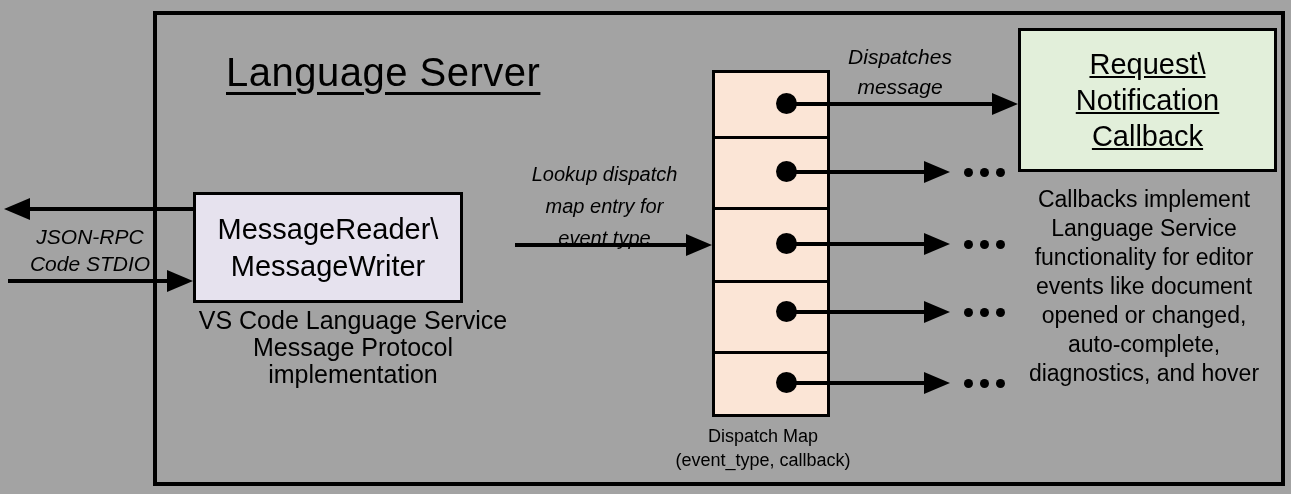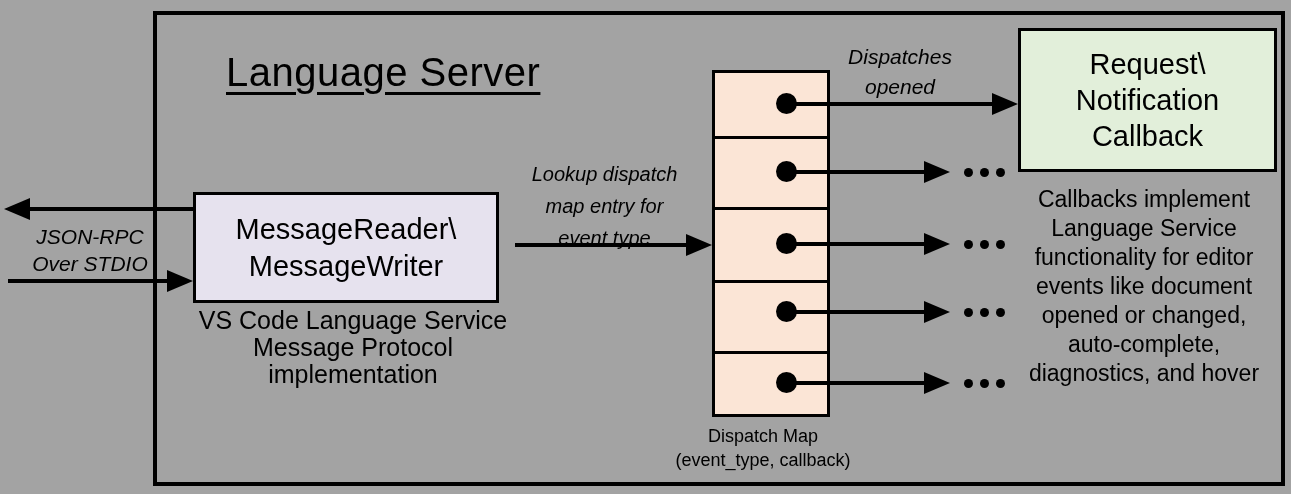--- a/index.html
+++ b/index.html
@@ -46,41 +46,41 @@
     position: absolute; width: 0; height: 0;
     border-top: 11px solid transparent;
     border-bottom: 11px solid transparent;
     border-right: 26px solid #000;
   }
 
   
   .reader-box {
     position: absolute;
     left: 193px; top: 192px;
-    width: 306px; height: 111px;
+    width: 270px; height: 111px;
     background: #e6e2ee;
     border: 3px solid #000;
     display: flex; align-items: center; justify-content: center;
     font-size: 29px; line-height: 37px;
   }
   .reader-caption {
     position: absolute;
     left: 175px; top: 307px;
     width: 356px;
     font-size: 25px; line-height: 27px;
   }
 
   .callback-box {
     position: absolute;
     left: 1018px; top: 28px;
     width: 259px; height: 144px;
     background: #e2efda;
     border: 3px solid #000;
     display: flex; align-items: center; justify-content: center;
-    font-size: 29px; line-height: 36px;
+    font-size: 29px; line-height: 36px; text-decoration: underline;
   }
   .callback-caption {
     position: absolute;
     left: 1010px; top: 185px;
     width: 268px;
     font-size: 23px; line-height: 29px;
   }
 
   .dmap {
     position: absolute;
@@ -125,21 +125,21 @@
 
   <div class="outer-box"></div>
 
   <div class="title">Language Server</div>
 
   <div class="ah-l" style="left:4px; top:198px;"></div>
   <div class="hline" style="left:26px; top:207px; width:167px;"></div>
   <div class="hline" style="left:8px; top:279px; width:160px;"></div>
   <div class="ah-r" style="left:167px; top:270px;"></div>
   <div class="ann io-label txt">JSON-RPC
-Over STDIO</div>
+Code STDIO</div>
 
   <div class="reader-box txt">MessageReader\
 MessageWriter</div>
   <div class="reader-caption txt">VS Code Language Service
 Message Protocol implementation</div>
 
   <div class="hline" style="left:515px; top:243px; width:173px;"></div>
   <div class="ah-r" style="left:686px; top:234px;"></div>
   <div class="ann lookup-label txt">Lookup dispatch
 map entry for
@@ -188,21 +188,21 @@
   <div class="ellipsis" style="left:964px; top:379px;">
       <i></i>
       <i></i>
       <i></i>
     </div>
 
   <div class="dmap-label txt">Dispatch Map
 (event_type, callback)</div>
 
   <div class="ann disp-label txt">Dispatches
-opened</div>
+message</div>
 
   <div class="callback-box txt">Request\
 Notification
 Callback</div>
   <div class="callback-caption txt">Callbacks implement
 Language Service
 functionality for editor
 events like document
 opened or changed,
 auto-complete,

